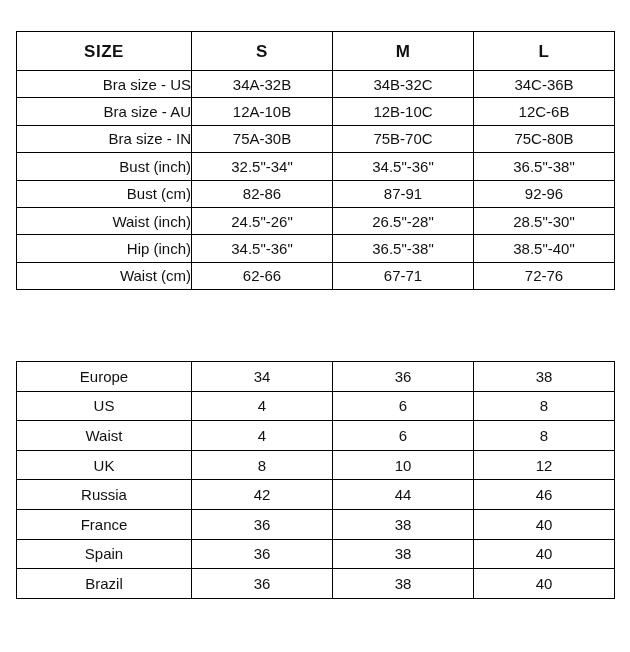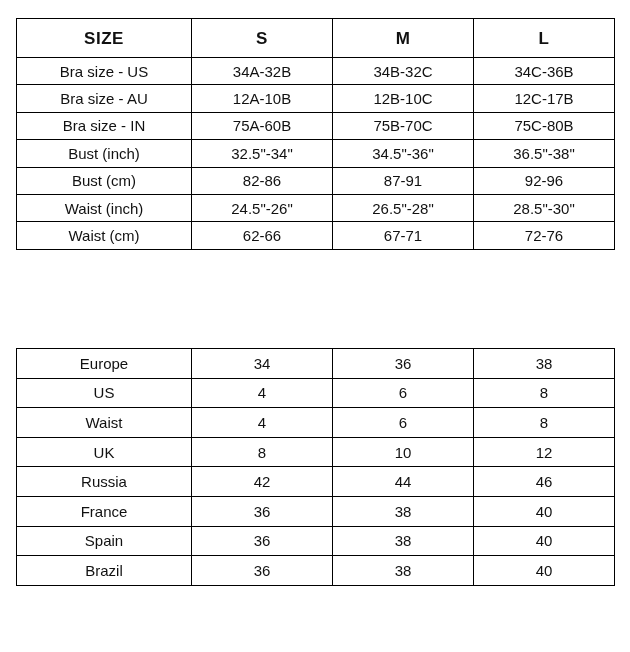--- a/index.html
+++ b/index.html
@@ -11,21 +11,21 @@
     width: 630px;
     height: 652px;
     font-family: "Liberation Sans", sans-serif;
     color: #1a1a1a;
     position: relative;
     overflow: hidden;
   }
   .page {
     position: absolute;
     left: 0;
-    top: 0;
+    top: 13px;
     width: 630px;
     height: 532px;
     background: #ffffff;
   }
   table.size-table {
     border-collapse: collapse;
     table-layout: fixed;
     background: #ffffff;
   }
   table.size-table td,
@@ -55,20 +55,21 @@
     font-size: 17px;
     font-weight: bold;
     letter-spacing: 0.5px;
   }
   #table-one tbody td {
     height: 26.4px;
     font-size: 15px;
   }
   #table-one tbody td.label {
     font-size: 15px;
+    text-align: right;
   }
 
   
   #table-two {
     position: absolute;
     left: 16px;
     top: 348px;
     width: 598px;
   }
   #table-two col.c0 { width: 175px; }
@@ -104,45 +105,51 @@
       <tr>
         <td class="label">Bra size - US</td>
         <td>34A-32B</td>
         <td>34B-32C</td>
         <td>34C-36B</td>
       </tr>
       <tr>
         <td class="label">Bra size - AU</td>
         <td>12A-10B</td>
         <td>12B-10C</td>
-        <td>12C-17B</td>
+        <td>12C-6B</td>
       </tr>
       <tr>
         <td class="label">Bra size - IN</td>
-        <td>75A-60B</td>
+        <td>75A-30B</td>
         <td>75B-70C</td>
         <td>75C-80B</td>
       </tr>
       <tr>
         <td class="label">Bust (inch)</td>
         <td>32.5"-34"</td>
         <td>34.5"-36"</td>
         <td>36.5"-38"</td>
       </tr>
       <tr>
         <td class="label">Bust (cm)</td>
         <td>82-86</td>
         <td>87-91</td>
         <td>92-96</td>
       </tr>
       <tr>
         <td class="label">Waist (inch)</td>
         <td>24.5"-26"</td>
         <td>26.5"-28"</td>
         <td>28.5"-30"</td>
+      </tr>
+      <tr>
+        <td class="label">Hip (inch)</td>
+        <td>34.5"-36"</td>
+        <td>36.5"-38"</td>
+        <td>38.5"-40"</td>
       </tr>
       <tr>
         <td class="label">Waist (cm)</td>
         <td>62-66</td>
         <td>67-71</td>
         <td>72-76</td>
       </tr>
     </tbody>
   </table>
 

